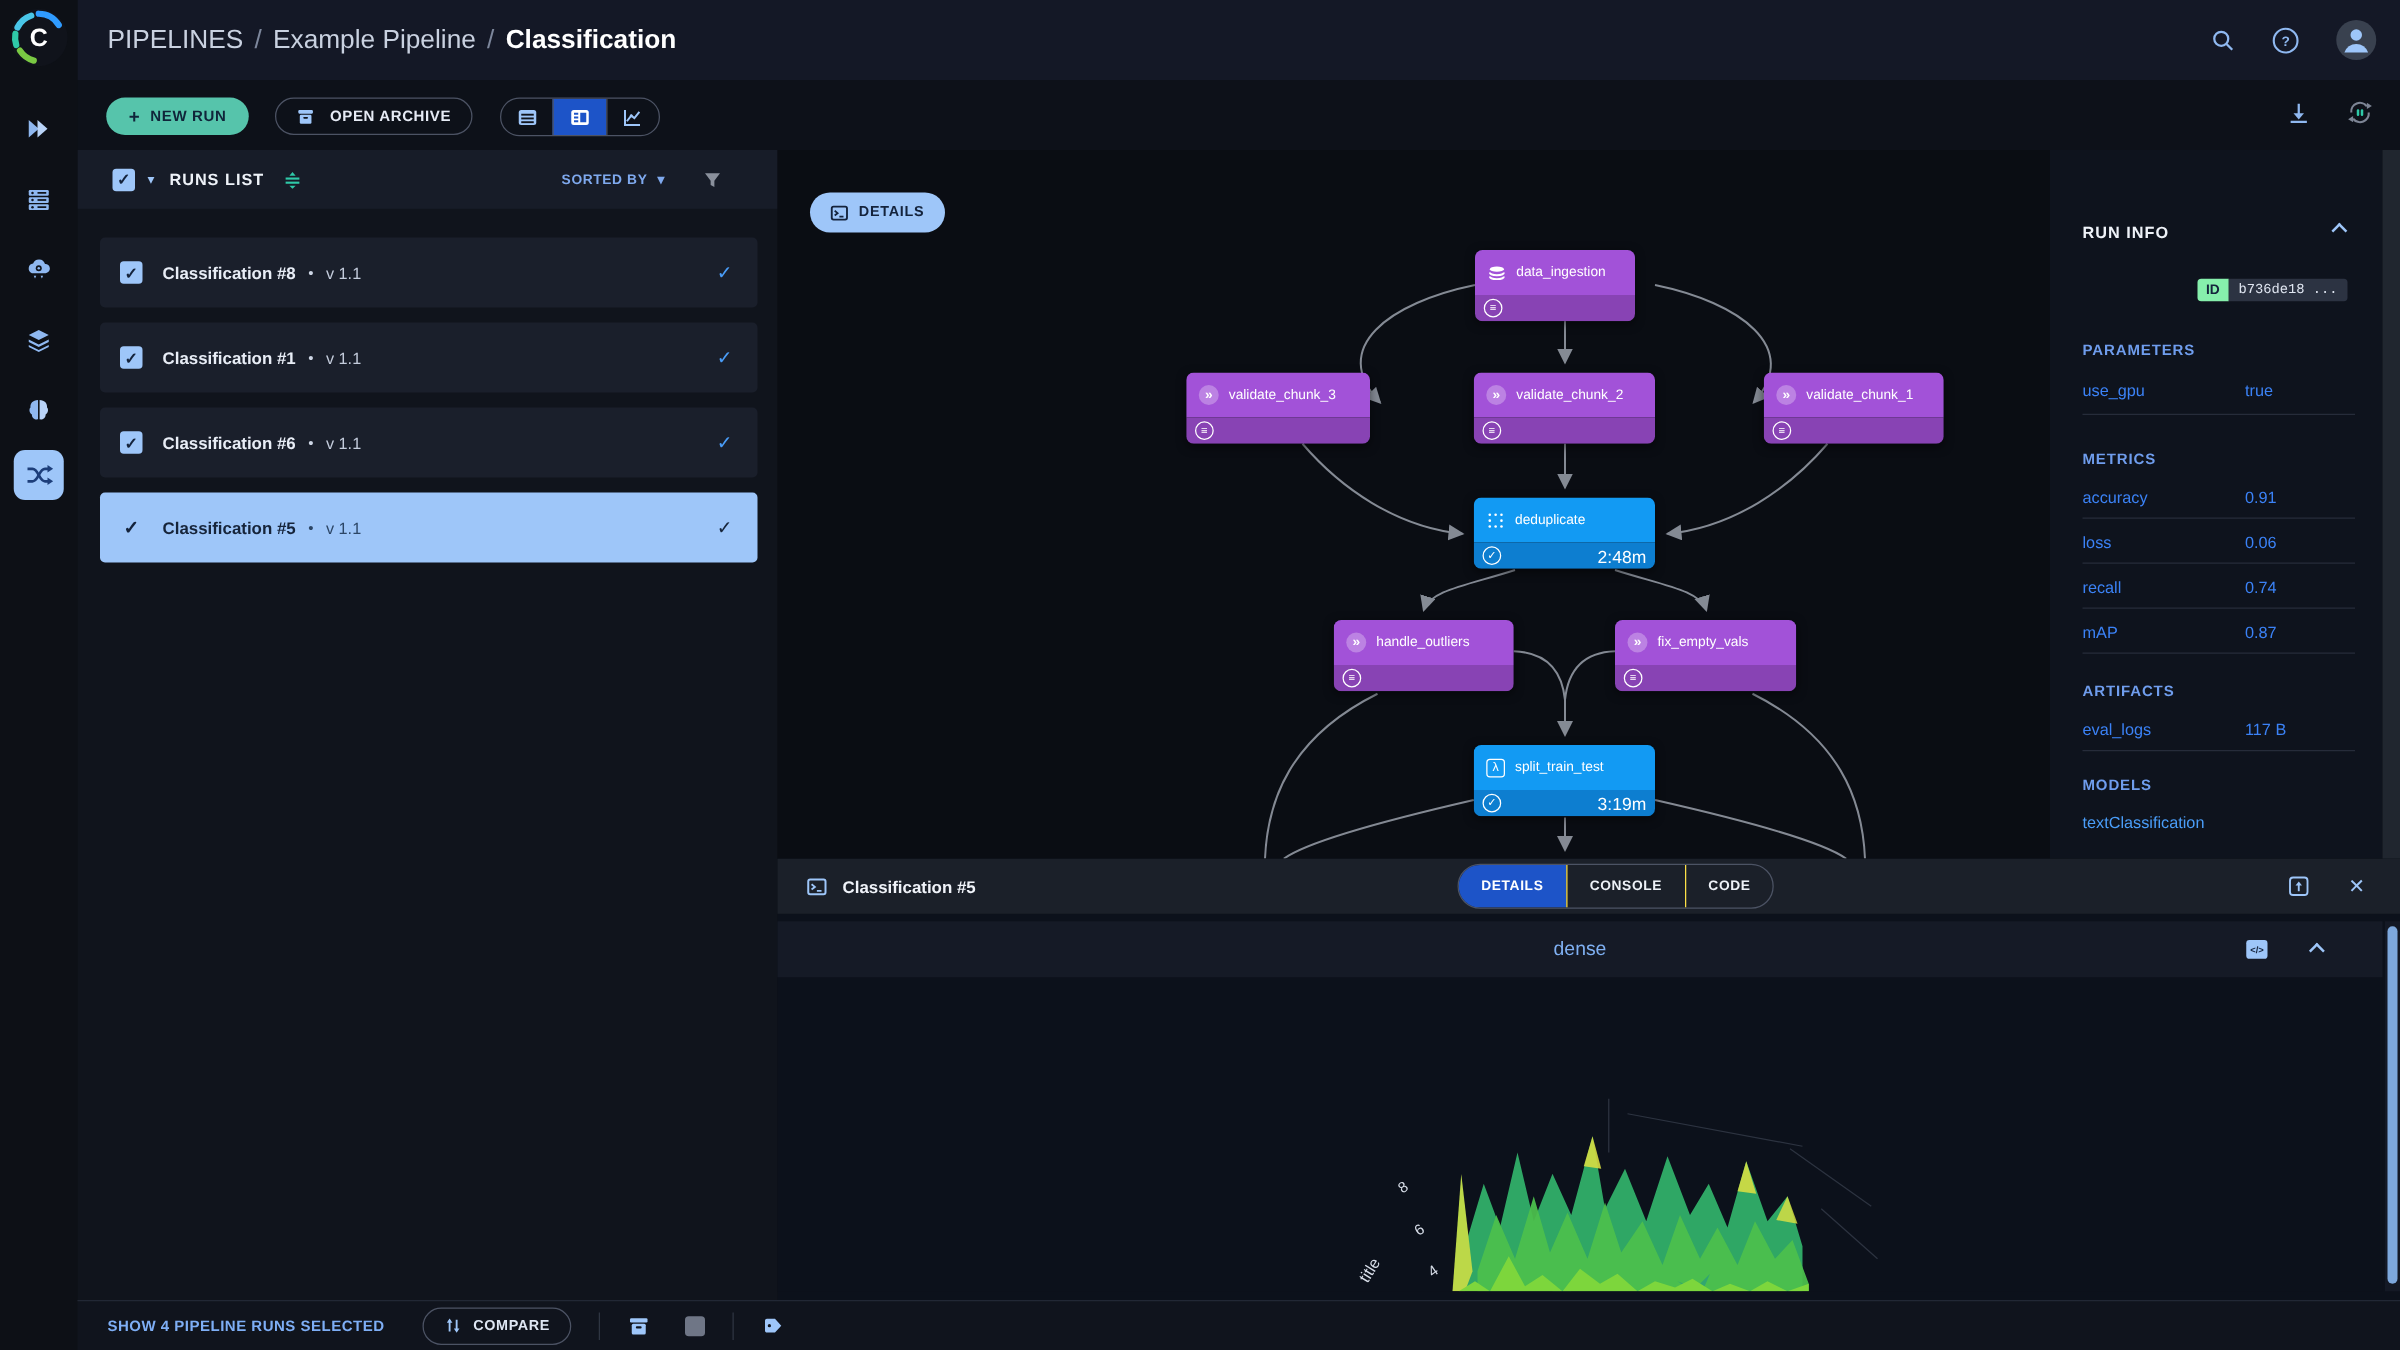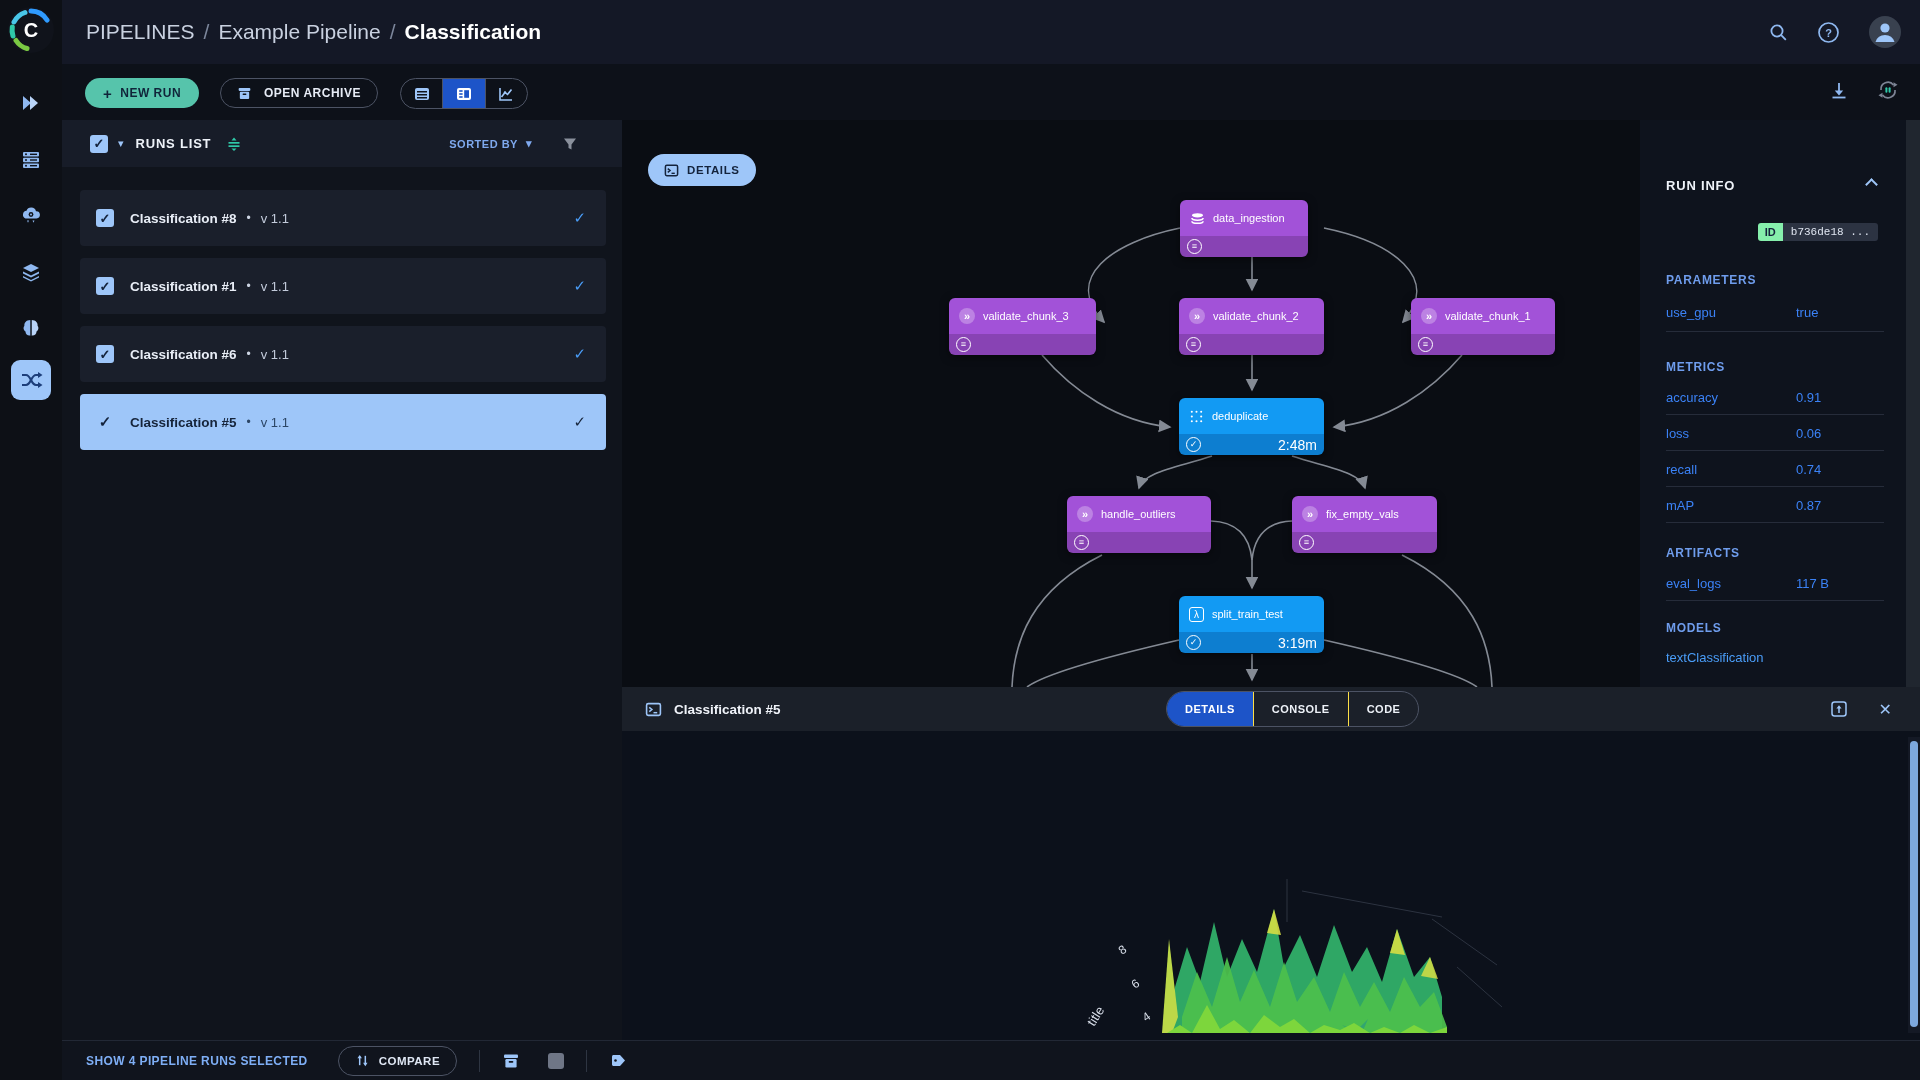--- a/index.html
+++ b/index.html
@@ -564,20 +564,27 @@
       <div class="bp-right">
         <svg width="20" height="20" viewBox="0 0 20 20">
           <rect x="3" y="3" width="14" height="14" rx="2.5" stroke="#9ec6f9" stroke-width="1.5" fill="none"></rect>
           <line x1="10" y1="14" x2="10" y2="8" stroke="#9ec6f9" stroke-width="1.5"></line>
           <polygon points="7.4,9.4 12.6,9.4 10,6.2" fill="#9ec6f9"></polygon>
         </svg>
         <span class="xclose">✕</span>
       </div>
     </div>
 
+    <div class="dense-bar">
+      <div class="dense-t">dense</div>
+      <span class="code-badge">&lt;/&gt;</span>
+      <div class="dense-chev">
+          <div class="chev"></div>
+        </div>
+    </div>
 
     <div class="preview">
       <svg width="520" height="156" style="position:absolute; left:380px; top:95px;" viewBox="0 0 520 156">
 
         <g stroke="#353c4a" stroke-width="1" opacity="0.8">
           <line x1="285" y1="2" x2="285" y2="45"></line>
           <line x1="300" y1="14" x2="440" y2="40"></line>
           <line x1="430" y1="42" x2="495" y2="88"></line>
           <line x1="455" y1="90" x2="500" y2="130"></line>
         </g>

